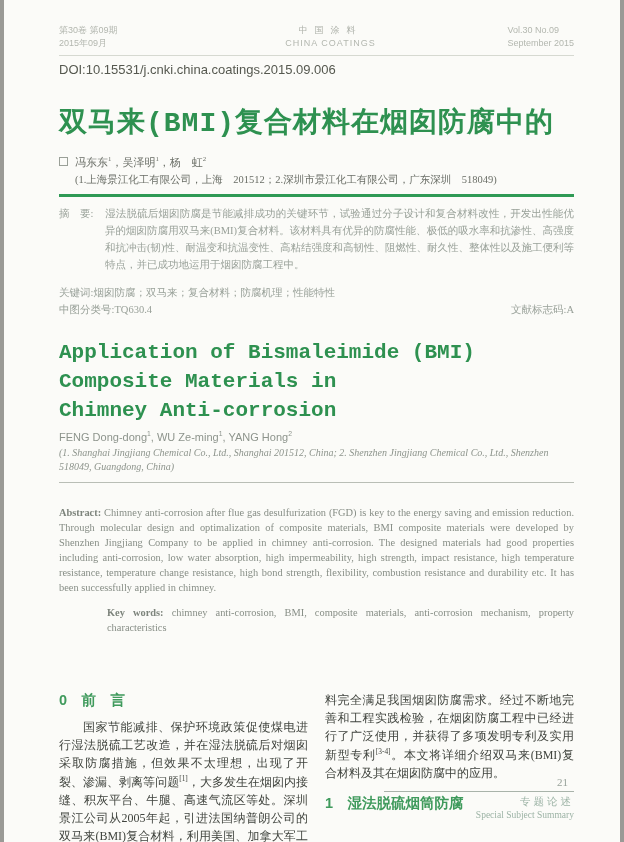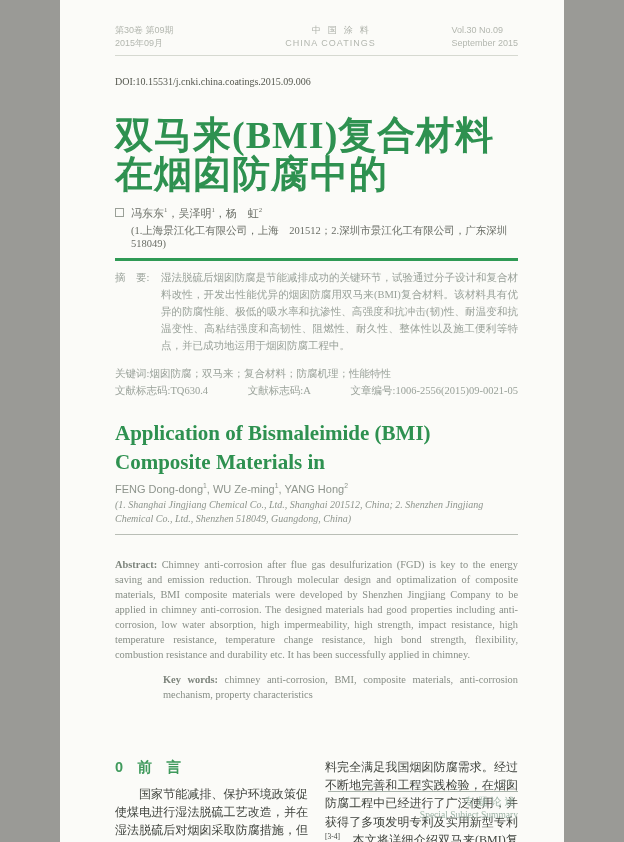--- a/index.html
+++ b/index.html
@@ -1,51 +1,51 @@
 <!DOCTYPE html>
 <html><head>
 <meta charset="utf-8">
 <style>
   html,body{margin:0;padding:0;background:#9a9a96;}
   .page{
     position:relative;
-    width:504px;height:842px;
+    width:616px;height:842px;
     margin:0 auto;
     background:#fbfbf8;
     box-sizing:border-box;
     padding:24px 46px 0 55px;
     font-family:"Liberation Serif", serif;
     color:#3d403a;
     overflow:hidden;
   }
   
   .hdr{
     display:flex;justify-content:space-between;align-items:flex-start;
     font-family:"Liberation Sans", sans-serif;
     font-size:9px;line-height:13px;color:#b3b7af;
     border-bottom:1px solid #d6d9d1;
     padding-bottom:5px;
   }
   .hdr .col{white-space:nowrap;}
   .hdr .c-left{text-align:left;}
-  .hdr .c-center{text-align:right;margin-left:36px;}
+  .hdr .c-center{text-align:center;margin-left:36px;}
   .hdr .c-center .zh{letter-spacing:7px;color:#adb1a9;}
   .hdr .c-center .en{letter-spacing:1px;}
   .hdr .c-right{text-align:left;}
   .doi{
-    margin-top:20px;
-    font-family:Liberation Serif, serif;
-    font-size:10px;line-height:12px;color:#55584f;
+    margin-top:8px;
+    font-family:Liberation Sans, sans-serif;
+    font-size:13px;line-height:12px;color:#55584f;
   }
   
   .title-zh{
     margin-top:28px;
-    font-family:Liberation Serif, serif;
+    font-family:Liberation Mono, monospace;
     font-weight:bold;
-    font-size:38px;line-height:39px;
+    font-size:28px;line-height:39px;
     color:#2e9150;
     letter-spacing:1px;
   }
   .authors-zh{
     margin-top:13px;
     font-size:11px;line-height:13px;color:#6a6e66;
   }
   .authors-zh .sq{
     display:inline-block;width:7px;height:7px;
     border:1px solid #9aa098;margin-right:7px;
@@ -68,21 +68,21 @@
   .kw-zh{
     font-size:10.5px;line-height:17px;color:#99a199;
   }
   .class-row{
     display:flex;justify-content:space-between;
     font-size:10.5px;line-height:17px;color:#99a199;
   }
   
   .title-en{
     margin-top:20px;
-    font-family:Liberation Serif, serif;
+    font-family:Liberation Mono, monospace;
     font-weight:bold;
     font-size:21px;line-height:29px;
     color:#2e9150;
   }
   .authors-en{
     margin-top:6px;
     font-family:"Liberation Sans", sans-serif;
     font-size:11px;line-height:13px;color:#8d948c;
   }
   .affil-en{
@@ -165,27 +165,27 @@
   <div class="authors-zh">
     <span class="sq"></span><span><span>冯东东</span><sup>1</sup><span>，</span></span><span><span>吴泽明</span><sup>1</sup><span>，</span></span><span><span>杨　虹</span><sup>2</sup></span>
   </div>
   <div class="affil-zh">(1.上海景江化工有限公司，上海　201512；2.深圳市景江化工有限公司，广东深圳　518049)</div>
 
   <hr class="rule-green">
 
   <p class="abs-zh"><span class="lbl">摘　要:</span><span>湿法脱硫后烟囱防腐是节能减排成功的关键环节，试验通过分子设计和复合材料改性，开发出性能优异的烟囱防腐用双马来(BMI)复合材料。该材料具有优异的防腐性能、极低的吸水率和抗渗性、高强度和抗冲击(韧)性、耐温变和抗温变性、高粘结强度和高韧性、阻燃性、耐久性、整体性以及施工便利等特点，并已成功地运用于烟囱防腐工程中。</span></p>
   <div class="kw-zh"><span>关键词:</span><span>烟囱防腐；双马来；复合材料；防腐机理；性能特性</span></div>
   <div class="class-row">
-    <span>文献标志码:TQ630.4</span>
+    <span>中图分类号:TQ630.4</span>
     <span>文献标志码:A</span>
-    <span>文章编号:1006-2556(2015)09-0021-05</span>
   </div>
 
   <div class="title-en">
     <div>Application of Bismaleimide (BMI) Composite Materials in</div>
+    <div>Chimney Anti-corrosion</div>
   </div>
 
   <div class="authors-en">
     <span><span>FENG Dong-dong</span><sup>1</sup><span>, </span></span><span><span>WU Ze-ming</span><sup>1</sup><span>, </span></span><span><span>YANG Hong</span><sup>2</sup></span>
   </div>
   <div class="affil-en">(1. Shanghai Jingjiang Chemical Co., Ltd., Shanghai 201512, China; 2. Shenzhen Jingjiang Chemical Co., Ltd., Shenzhen 518049, Guangdong, China)</div>
 
   <hr class="rule-thin">
 
   <p class="abs-en"><b>Abstract:</b><span> Chimney anti-corrosion after flue gas desulfurization (FGD) is key to the energy saving and emission reduction. Through molecular design and optimalization of composite materials, BMI composite materials were developed by Shenzhen Jingjiang Company to be applied in chimney anti-corrosion. The designed materials had good properties including anti-corrosion, low water absorption, high impermeability, high strength, impact resistance, high temperature resistance, temperature change resistance, high bond strength, flexibility, combustion resistance and durability etc. It has been successfully applied in chimney.</span></p>

